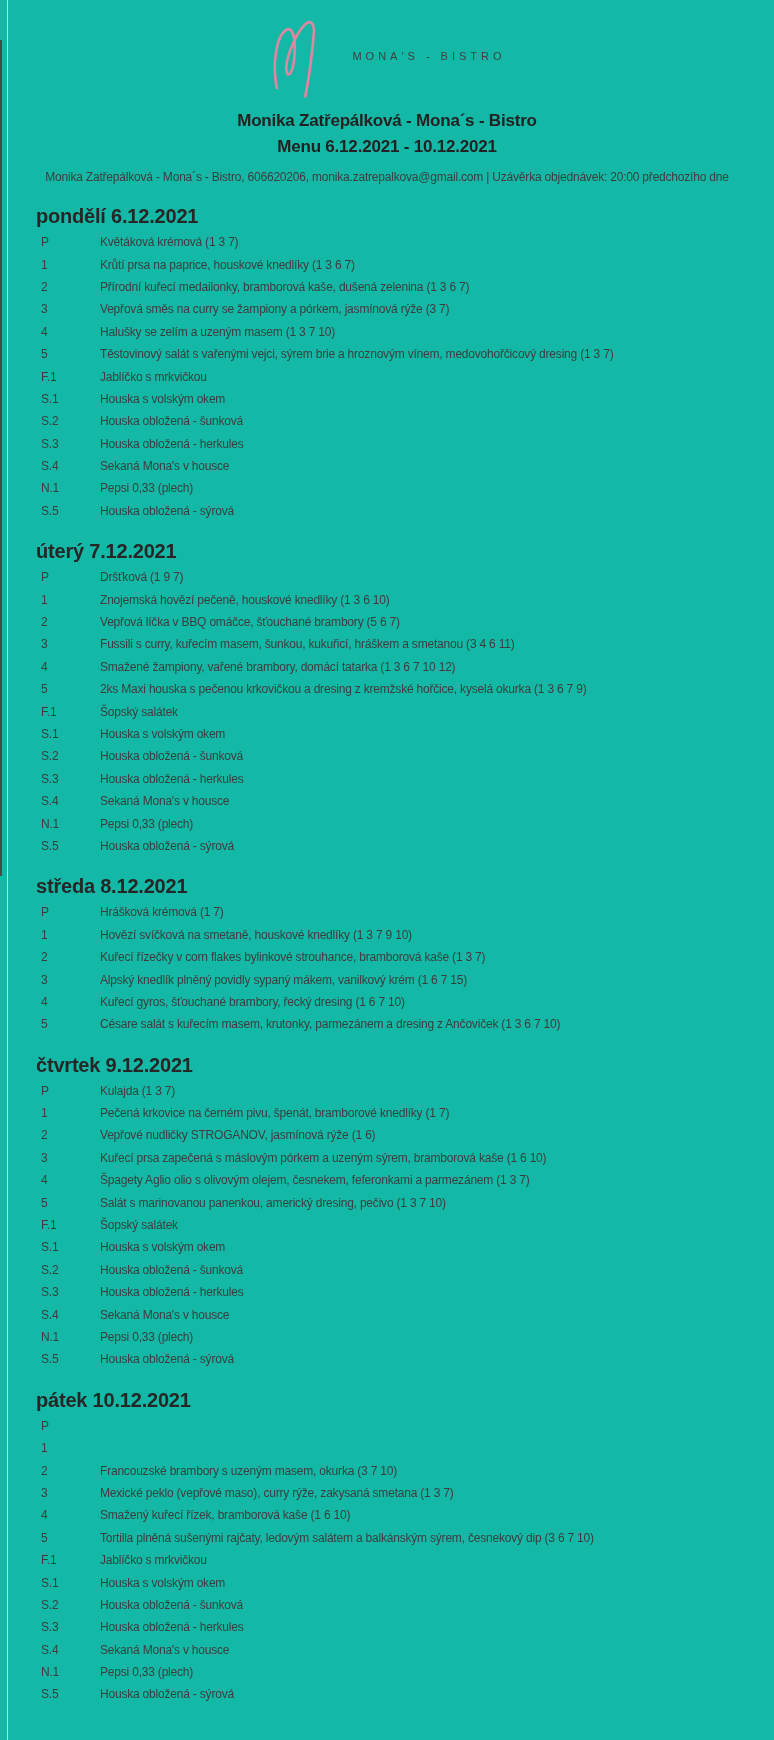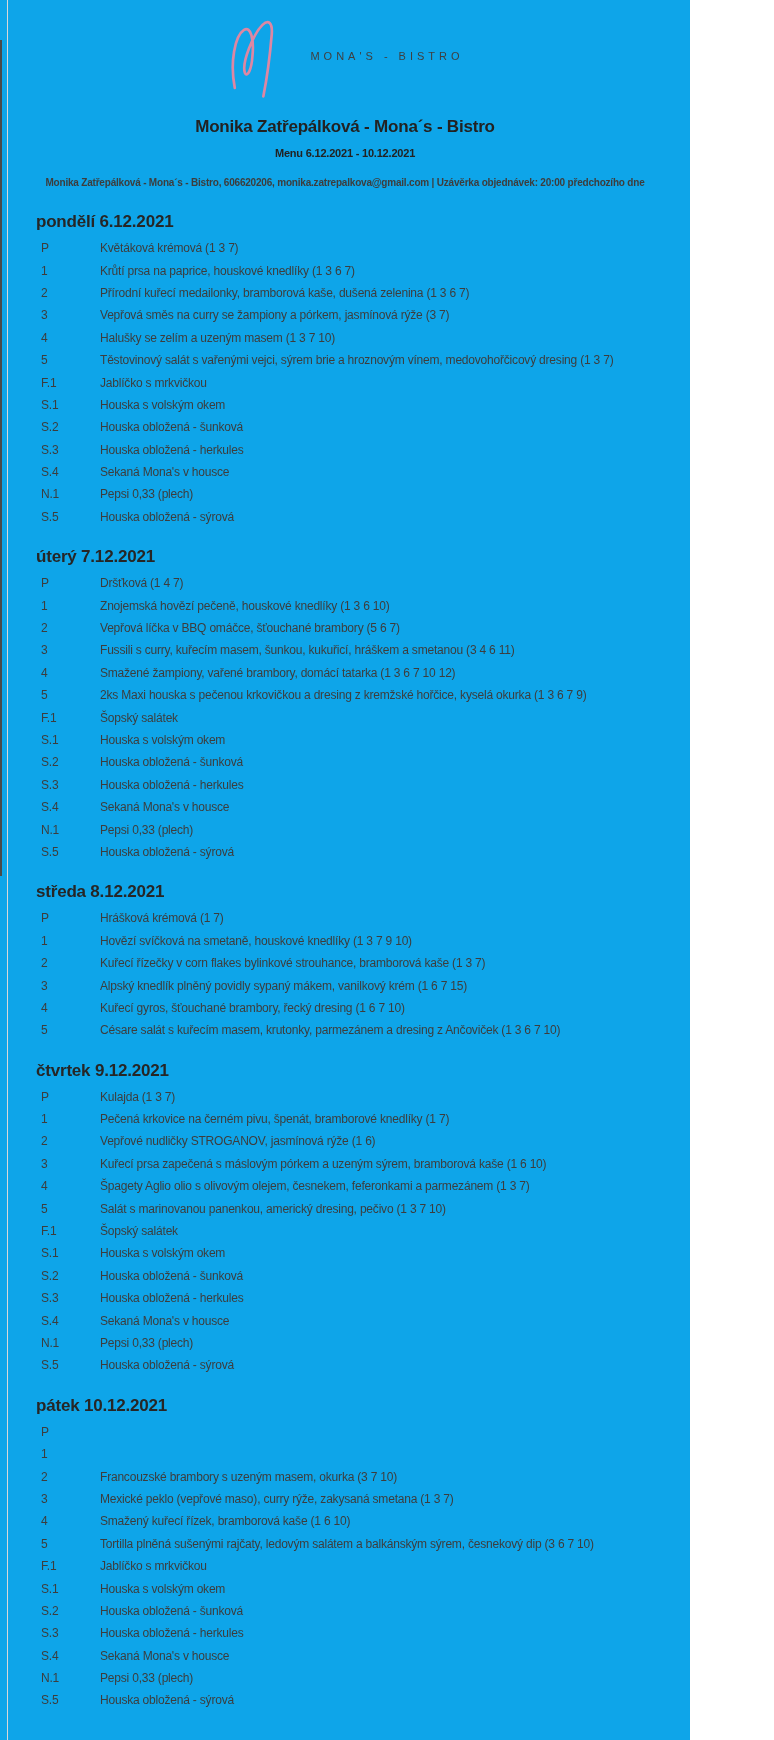--- a/index.html
+++ b/index.html
@@ -12,39 +12,39 @@
   }
   *{margin:0;padding:0;box-sizing:border-box;}
   html,body{background:#ffffff;}
   body{
     width:774px;height:1740px;
     font-family:"Liberation Sans","DejaVu Sans",sans-serif;
     color:var(--text);
     position:relative;
     overflow:hidden;
   }
-  .page{position:relative;width:690px;height:1740px;background:#0ea5e9;}
+  .page{position:relative;width:774px;height:1740px;background:#14b8a6;}
   .line-light{position:absolute;left:7px;top:0;height:1740px;width:1px;background:var(--line-light);}
   .line-dark{position:absolute;left:0;top:40px;height:836px;width:2px;background:var(--line-dark);}
 
   header{padding-top:14px;text-align:center;}
   .logo-row{display:flex;justify-content:center;align-items:center;height:84px;}
   .logo-m{display:block;}
   .brand-text{
     font-size:11px;letter-spacing:4px;color:var(--brand);
     margin-left:16px;white-space:nowrap;font-weight:400;
   }
-  h1.title{font-size:17px;font-weight:bold;color:#222;letter-spacing:-0.2px;line-height:22px;margin-top:18px;}
-  h2.subtitle{font-size:11px;font-weight:bold;color:#222;letter-spacing:-0.2px;line-height:22px;margin-top:4px;}
-  .contact{font-size:10px;color:var(--text);line-height:16px;margin-top:11px;letter-spacing:-0.2px;white-space:nowrap;font-weight:bold;}
+  h1.title{font-size:17px;font-weight:bold;color:#222;letter-spacing:-0.2px;line-height:22px;margin-top:12px;}
+  h2.subtitle{font-size:17px;font-weight:bold;color:#222;letter-spacing:-0.2px;line-height:22px;margin-top:4px;}
+  .contact{font-size:12px;color:var(--text);line-height:16px;margin-top:11px;letter-spacing:-0.2px;white-space:nowrap;}
 
   main{padding-left:36px;padding-right:10px;}
   .day{margin-top:20px;}
   .day:first-child{margin-top:22px;}
-  .day-title{font-size:17px;font-weight:bold;color:var(--heading);line-height:18px;margin-bottom:6px;letter-spacing:-0.2px;}
+  .day-title{font-size:20px;font-weight:bold;color:var(--heading);line-height:18px;margin-bottom:6px;letter-spacing:-0.2px;}
   .row{display:flex;align-items:center;height:22.4px;font-size:12px;letter-spacing:-0.2px;}
   .row .code{width:59px;margin-left:5px;flex:0 0 auto;}
   .row .text{flex:1 1 auto;white-space:nowrap;}
 </style>
 </head>
 <body>
 
 <div class="page">
   <div class="line-light"></div>
   <div class="line-dark"></div>
@@ -130,21 +130,21 @@
       <span class="text">Houska obložená - sýrová</span>
     </div>
   </div>
     </section>
 
     <section class="day">
       <h3 class="day-title">úterý 7.12.2021</h3>
       <div class="rows">
     <div class="row">
       <span class="code">P</span>
-      <span class="text">Dršťková (1 4 7)</span>
+      <span class="text">Dršťková (1 9 7)</span>
     </div>
 
     <div class="row">
       <span class="code">1</span>
       <span class="text">Znojemská hovězí pečeně, houskové knedlíky (1 3 6 10)</span>
     </div>
 
     <div class="row">
       <span class="code">2</span>
       <span class="text">Vepřová líčka v BBQ omáčce, šťouchané brambory (5 6 7)</span>

